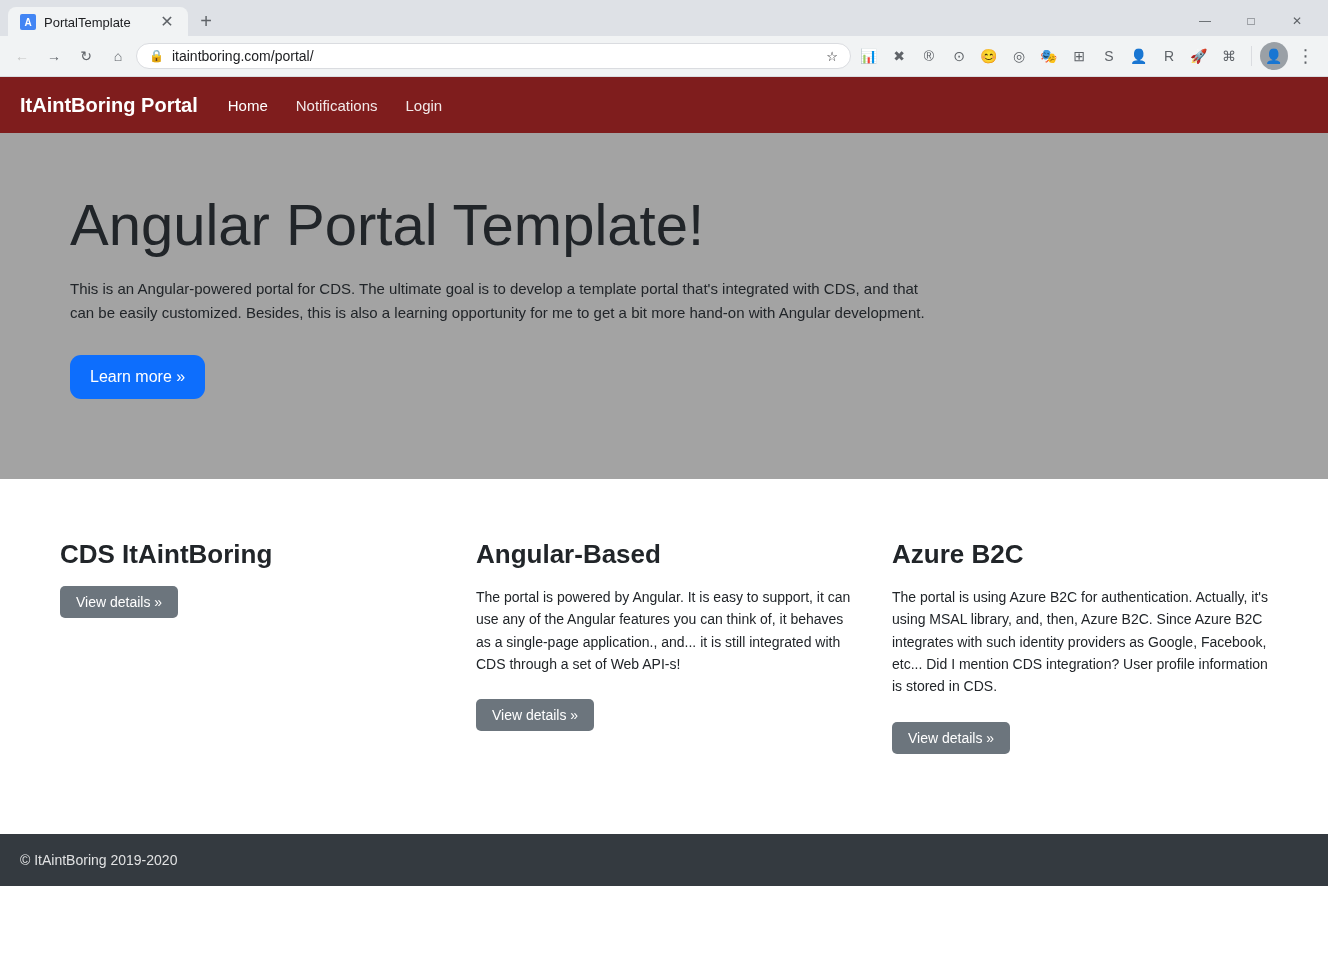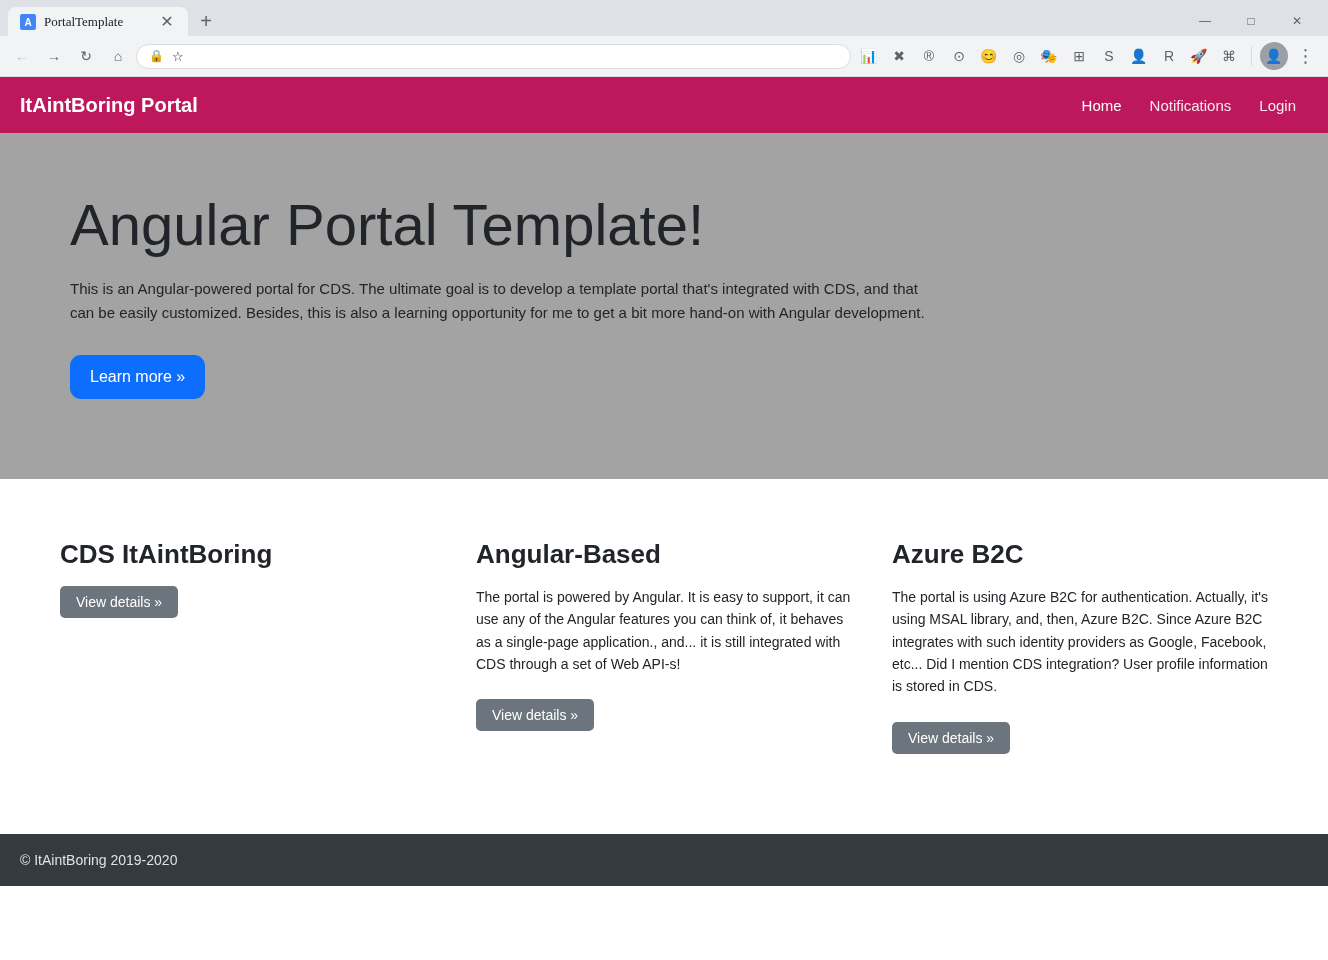--- a/index.html
+++ b/index.html
@@ -43,21 +43,20 @@
       font-size: 10px;
       font-weight: bold;
       flex-shrink: 0;
     }
     .browser-tab-title {
       flex: 1;
       overflow: hidden;
       text-overflow: ellipsis;
       white-space: nowrap;
       font-size: 13px;
-      font-family: Liberation Serif, serif;
     }
     .browser-tab-close {
       cursor: pointer;
       color: #5f6368;
       font-size: 16px;
       line-height: 1;
       border-radius: 50%;
       width: 18px;
       height: 18px;
       display: flex;
@@ -168,28 +167,27 @@
       justify-content: center;
       cursor: pointer;
       border-radius: 50%;
       color: #5f6368;
       font-size: 18px;
       letter-spacing: 1px;
     }
 
     
     .app-navbar {
-      background: #be185d;
+      background: #7f1d1d;
       color: white;
       display: flex;
       align-items: center;
       padding: 0 20px;
       height: 56px;
-      gap: 24px;
-      justify-content: space-between;
+      gap: 8px;
     }
     .app-brand {
       font-size: 20px;
       font-weight: bold;
       color: white;
       margin-right: 10px;
     }
     .app-nav-links {
       display: flex;
       gap: 4px;
@@ -294,20 +292,21 @@
       <div class="window-btn close">✕</div>
     </div>
   </div>
   <div class="browser-toolbar">
     <div class="nav-btn disabled">←</div>
     <div class="nav-btn">→</div>
     <div class="nav-btn">↻</div>
     <div class="nav-btn">⌂</div>
     <div class="address-bar">
       <span class="lock-icon">🔒</span>
+      <span class="address-text">itaintboring.com/portal/</span>
       <span>☆</span>
     </div>
     <div class="toolbar-icons">
       <div class="toolbar-icon-btn">📊</div>
       <div class="toolbar-icon-btn">✖</div>
       <div class="toolbar-icon-btn">®</div>
       <div class="toolbar-icon-btn">⊙</div>
       <div class="toolbar-icon-btn">😊</div>
       <div class="toolbar-icon-btn">◎</div>
       <div class="toolbar-icon-btn">🎭</div>

